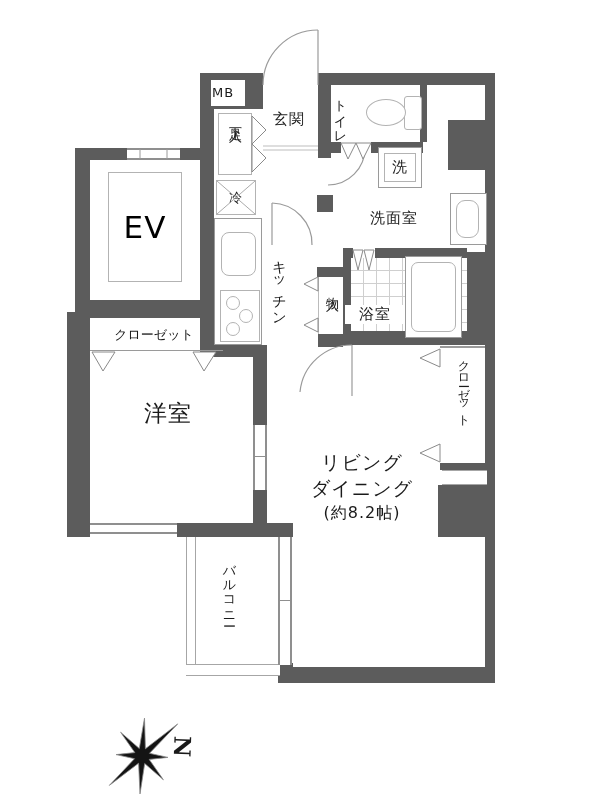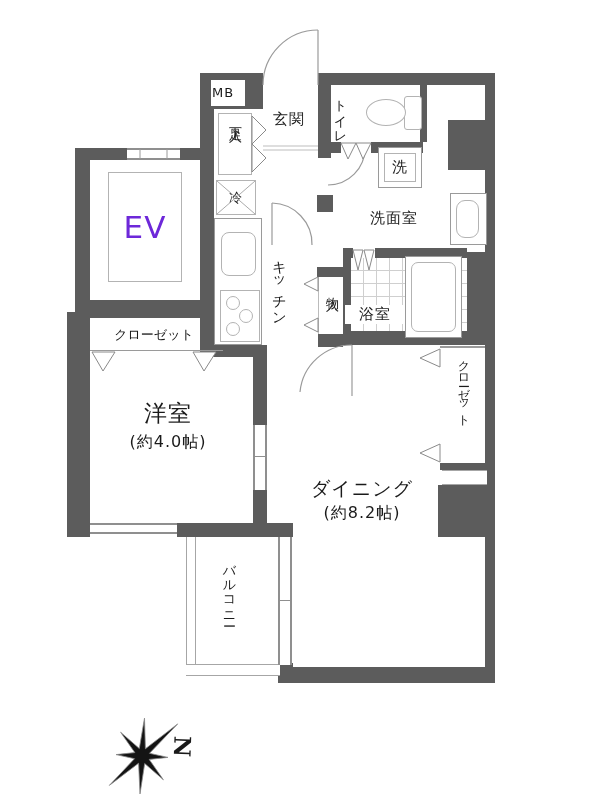--- a/index.html
+++ b/index.html
@@ -126,25 +126,25 @@
 
   <div class="hlabel" style="left:260px;top:110px;width:58px;font-size:15px;">玄関</div>
   <div class="vlabel" style="left:331px;top:91px;font-size:13px;letter-spacing:1px;">トイレ</div>
   <div class="hlabel" style="left:348px;top:209px;width:92px;font-size:15px;">洗面室</div>
   <div class="vlabel" style="left:271px;top:251px;font-size:14px;letter-spacing:1px;">キッチン</div>
   <div class="vlabel" style="left:323px;top:287px;font-size:13px;letter-spacing:1px;">物入</div>
   <div class="hlabel" style="left:345px;top:305px;width:60px;font-size:15px;background:#fff;">浴室</div>
   <div class="hlabel" style="left:92px;top:326px;width:124px;font-size:13px;letter-spacing:0px;">クローゼット</div>
   <div class="vlabel" style="left:455px;top:352px;font-size:12px;letter-spacing:0px;">クローゼット</div>
   <div class="hlabel" style="left:98px;top:398px;width:140px;font-size:23px;">洋室</div>
-  <div class="hlabel" style="left:98px;top:432px;width:140px;font-size:16px;">(約4.0帖)</div>
+  <div class="hlabel" style="left:292px;top:450px;width:140px;font-size:19px;">リビング</div>
   <div class="hlabel" style="left:292px;top:476px;width:140px;font-size:19px;">ダイニング</div>
   <div class="hlabel" style="left:292px;top:503px;width:140px;font-size:16px;">(約8.2帖)</div>
   <div class="vlabel" style="left:220px;top:556px;font-size:13px;letter-spacing:1px;">バルコニー</div>
-  <div class="hlabel" style="left:103px;top:209px;width:84px;font-size:31px;letter-spacing:1px;color:#6d28d9;">EV</div>
+  <div class="hlabel" style="left:103px;top:209px;width:84px;font-size:31px;letter-spacing:1px;color:#000000;">EV</div>
 
   <div class="compass-n" style="left:172px;top:733px;font-size:23px;">N</div>
 
   <svg class="overlay" width="600" height="800" viewBox="0 0 600 800">
 
     <g stroke="#9a9a9a" fill="none" stroke-width="1.2">
       <path d="M 263 85 A 55 55 0 0 1 318 30"></path>
       <line x1="318" y1="30" x2="318" y2="85"></line>
     </g>
 

